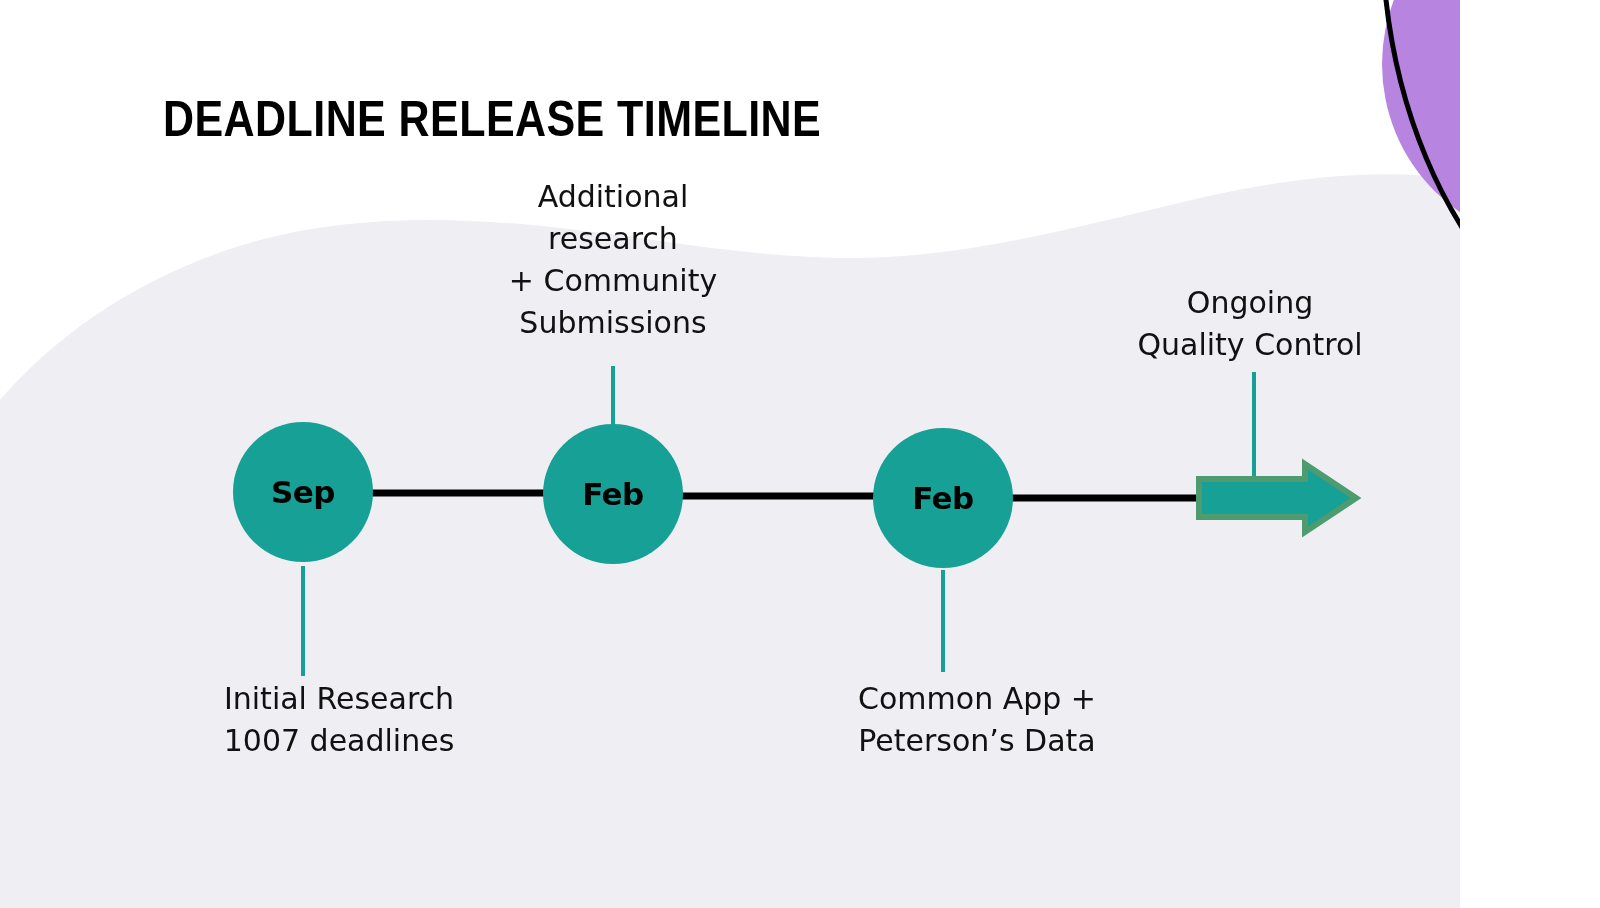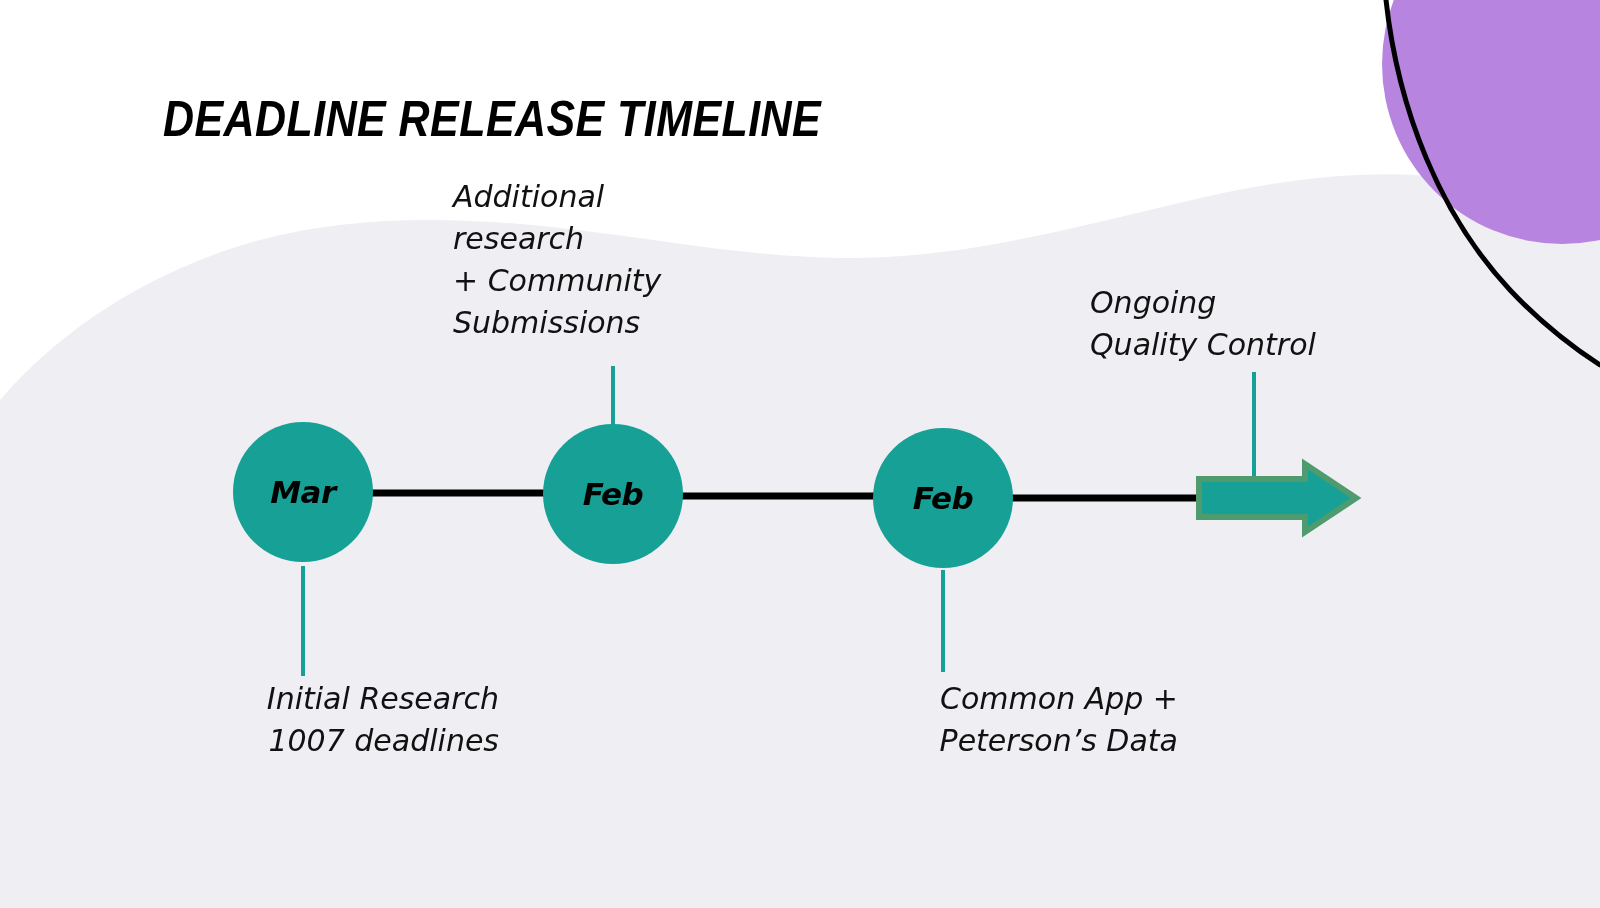--- a/index.html
+++ b/index.html
@@ -5,25 +5,24 @@
   html, body {
     margin: 0;
     padding: 0;
     background: #ffffff;
   }
   body {
     font-family: "DejaVu Sans", sans-serif;
   }
   #canvas {
     position: relative;
-    width: 1600px;
+    width: 1460px;
     height: 908px;
     background: #ffffff;
     overflow: hidden;
-    font-style: italic;
   }
   
   #bg-layer {
     position: absolute;
     left: 0; top: 0;
     width: 1600px;
     height: 908px;
     z-index: 0;
   }
   
@@ -66,22 +65,22 @@
   .caption {
     position: absolute;
     z-index: 4;
     font-family: "DejaVu Sans", sans-serif;
     font-weight: 400;
     font-size: 30px;
     line-height: 42px;
     color: #111111;
     white-space: pre-line;
   }
-  .caption.center { text-align: left; }
-  .caption.left { text-align: right; }
+  .caption.center { text-align: center; }
+  .caption.left { text-align: center; }
 </style>
 </head>
 <body>
 
 <div id="canvas">
 
   <svg id="bg-layer" viewBox="0 0 1600 908">
 
     <path id="blob-shape" d="M 0,908
              L 0,400
@@ -117,31 +116,31 @@
 
     <path d="M 1199,479
              L 1305,479
              L 1305,464
              L 1356,498
              L 1305,532
              L 1305,517
              L 1199,517 Z" fill="#17a095" stroke="#4d9b6e" stroke-width="6" stroke-linejoin="miter"></path>
   </svg>
 
-  <div class="node-label" style="left:223px; top:474px;">Mar</div>
+  <div class="node-label" style="left:223px; top:474px;">Sep</div>
   <div class="node-label" style="left:533px; top:476px;">Feb</div>
   <div class="node-label" style="left:863px; top:480px;">Feb</div>
 
   <div class="caption left" style="left:179px; top:678px; width:320px;">Initial Research
 1007 deadlines</div>
 
   <div class="caption center" style="left:453px; top:176px; width:320px;">Additional
 research
 + Community
 Submissions</div>
 
-  <div class="caption left" style="left:812px; top:678px; width:330px;margin-left:36px;">Common App +
+  <div class="caption left" style="left:812px; top:678px; width:330px;">Common App +
 Peterson’s Data</div>
 
   <div class="caption center" style="left:1090px; top:282px; width:320px;">Ongoing
 Quality Control</div>
 
 </div>
 
 </body></html>

